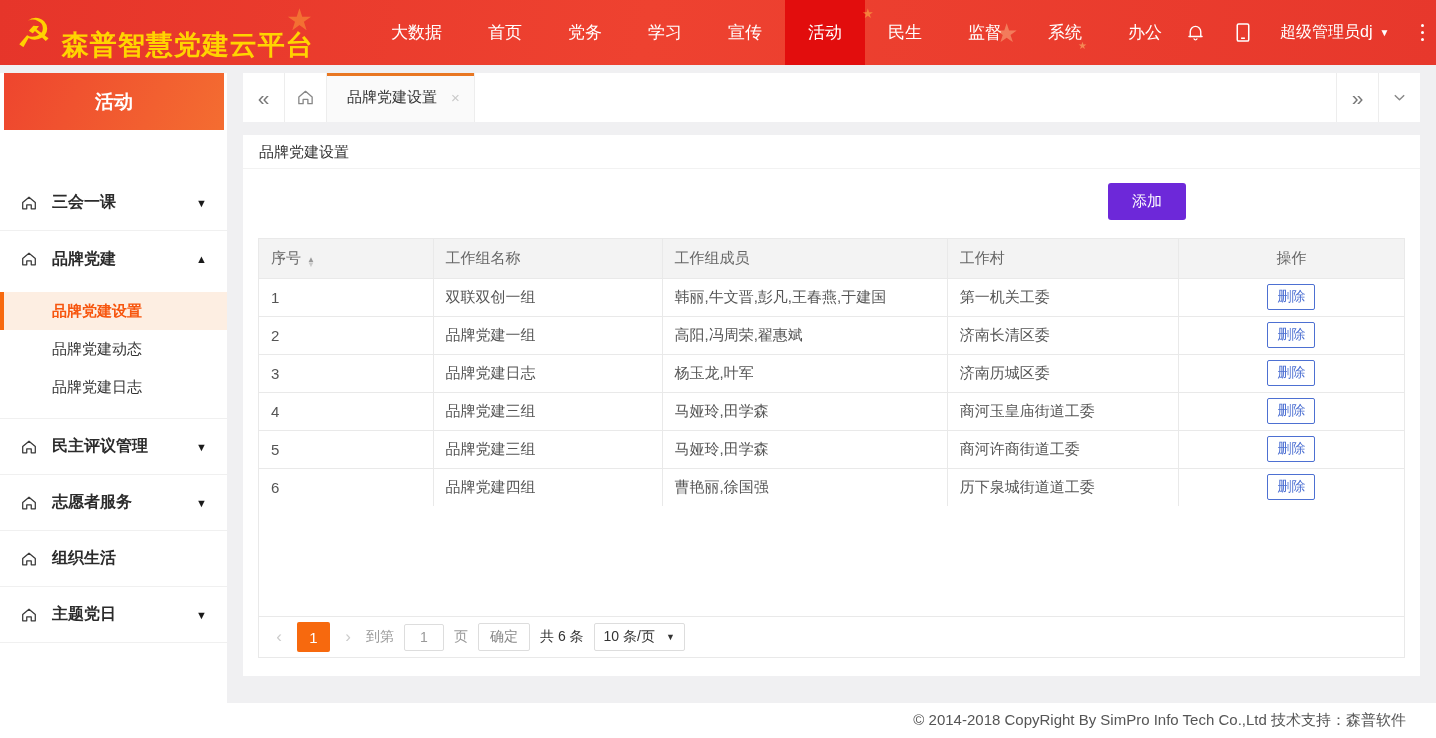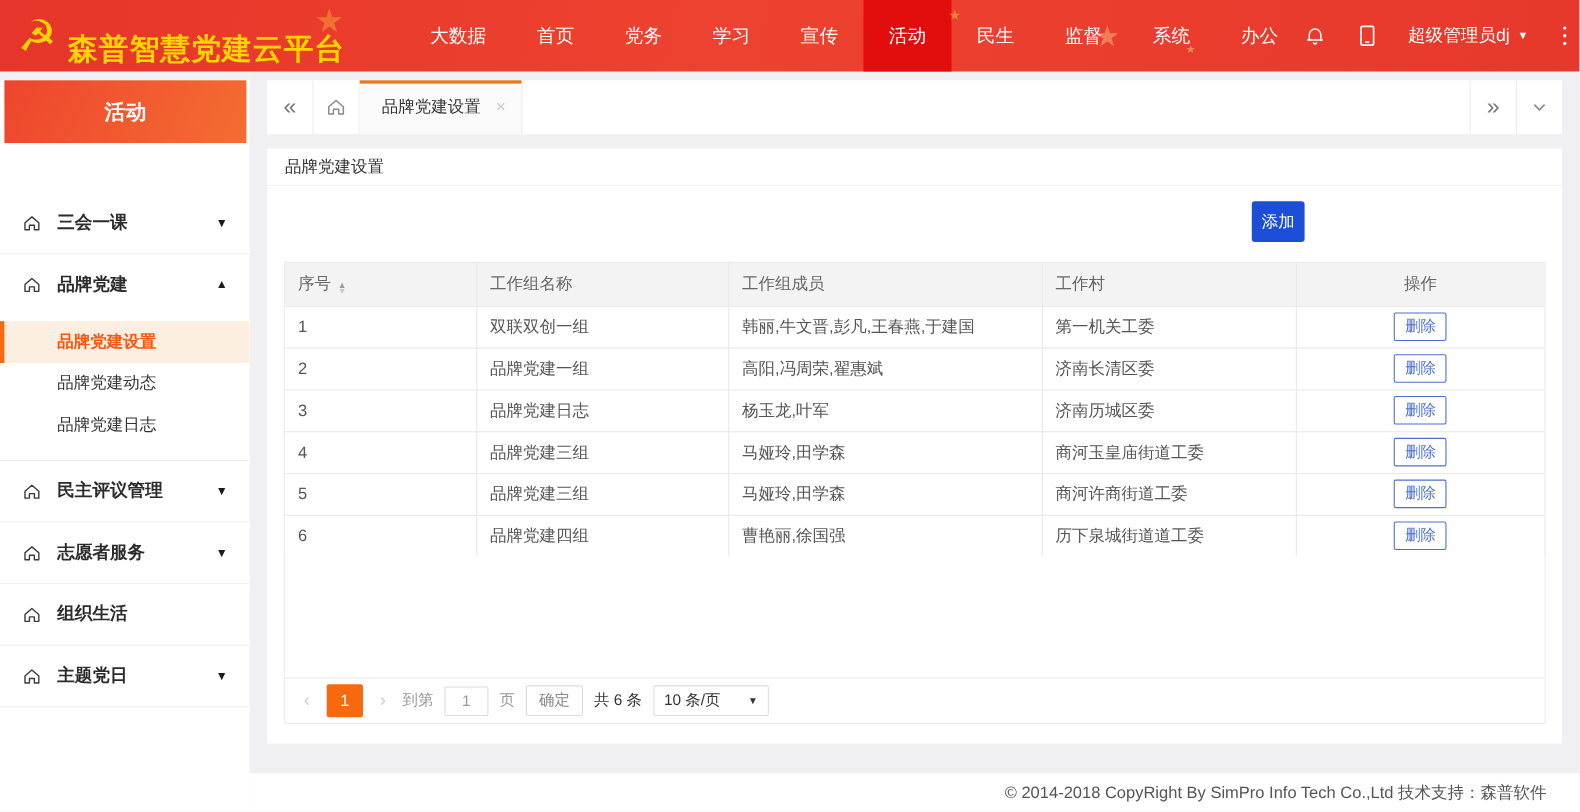--- a/index.html
+++ b/index.html
@@ -54,38 +54,38 @@
   .tabstrip { margin:0 16px; height:49px; background:#fff; display:flex; align-items:stretch; }
   .tab-btn { width:42px; display:flex; align-items:center; justify-content:center; color:#777; font-size:21px; cursor:pointer; }
   .br { border-right:1px solid #ededed; } .bl { border-left:1px solid #ededed; }
   .tab { position:relative; display:flex; align-items:center; padding:0 14px 0 20px; background:#fafafa; border-right:1px solid #ededed; font-size:15px; color:#333; cursor:pointer; }
   .tab.active::before { content:''; position:absolute; top:0; left:0; right:0; height:3px; background:#e87722; }
   .tab-close { margin-left:14px; color:#c9c9c9; font-size:15px; cursor:pointer; }
   .tab-spacer { flex:1; }
   .panel { margin:13px 16px 0; background:#fff; height:541px; }
   .panel-title { padding:0 16px; height:34px; line-height:34px; font-size:15px; color:#333; border-bottom:1px solid #f2f2f2; }
   .toolbar { height:37px; margin:14px 234px 18px 16px; display:flex; justify-content:flex-end; }
-  .btn-add { background:#1d4ed8; color:#fff; border:none; font-size:15px; padding:0 9px; height:37px; border-radius:3px; cursor:pointer; font-family:Liberation Serif, serif; }
+  .btn-add { background:#6d28d9; color:#fff; border:none; font-size:15px; padding:0 24px; height:37px; border-radius:3px; cursor:pointer; font-family:Liberation Serif, serif; }
   .grid-box { margin:0 15px; border:1px solid #e9e9e9; }
   table { width:100%; border-collapse:collapse; border-style:hidden; table-layout:fixed; }
   th { background:#f3f3f3; height:39px; font-weight:normal; color:#666; font-size:15px; text-align:left; padding:0 12px; border:1px solid #e9e9e9; }
   td { height:38px; color:#555; font-size:15px; padding:0 12px; border:1px solid #e9e9e9; background:#fff; overflow:hidden; white-space:nowrap; }
   th.center, td.center { text-align:center; }
   .sort { display:inline-flex; flex-direction:column; margin-left:6px; vertical-align:1px; cursor:pointer; }
   .sort i { font-style:normal; font-size:8px; line-height:5px; }
   .sort .up { color:#9a9a9a; } .sort .dn { color:#c9c9c9; }
   .btn-delete { border:1px solid #4d70d2; color:#4d70d2; background:#fff; font-size:14px; padding:3px 9px; border-radius:2px; cursor:pointer; font-family:inherit; }
   .grid-empty { height:110px; background:#fff; }
   .grid-pager { border-top:1px solid #e9e9e9; height:41px; display:flex; align-items:center; padding-left:12px; gap:10px; font-size:14px; color:#999; background:#fff; }
   .pg-arrow { color:#ccc; font-size:17px; width:16px; text-align:center; cursor:pointer; }
   .pg-page { width:33px; height:30px; background:#f7690e; color:#fff; display:flex; align-items:center; justify-content:center; border-radius:2px; font-size:15px; cursor:pointer; }
   .pg-input { width:40px; height:27px; border:1px solid #ddd; border-radius:2px; text-align:center; color:#999; font-size:14px; font-family:inherit; }
   .pg-confirm { height:28px; padding:0 11px; border:1px solid #ddd; background:#fff; color:#888; font-size:14px; border-radius:2px; cursor:pointer; font-family:inherit; }
   .pg-total { color:#333; }
-  .pg-size { height:28px; border:1px solid #ddd; border-radius:2px; display:flex; align-items:center; padding:0 9px; gap:25px; color:#333; font-size:14px; cursor:pointer; background:#fff; }
+  .pg-size { height:28px; border:1px solid #ddd; border-radius:2px; display:flex; align-items:center; padding:0 9px; gap:11px; color:#333; font-size:14px; cursor:pointer; background:#fff; }
   .pg-size .caret { font-size:9px; color:#333; }
   .footer { margin-top:27px; height:35px; background:#fff; display:flex; align-items:center; justify-content:flex-end; padding-right:30px; font-size:15px; color:#555; }
 </style>
 </head>
 <body>
 
 <div class="navbar">
   <span class="nav-star star-a">★</span>
   <span class="nav-star star-b">★</span>
   <span class="nav-star star-c">★</span>

